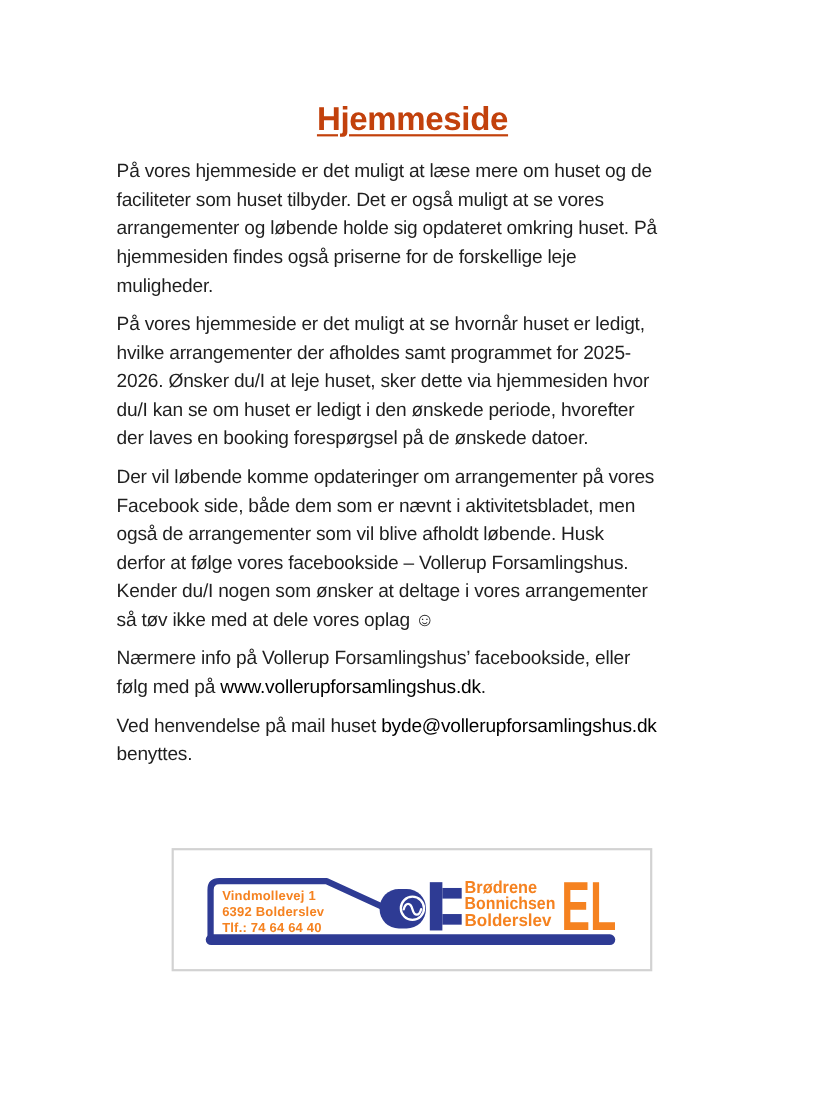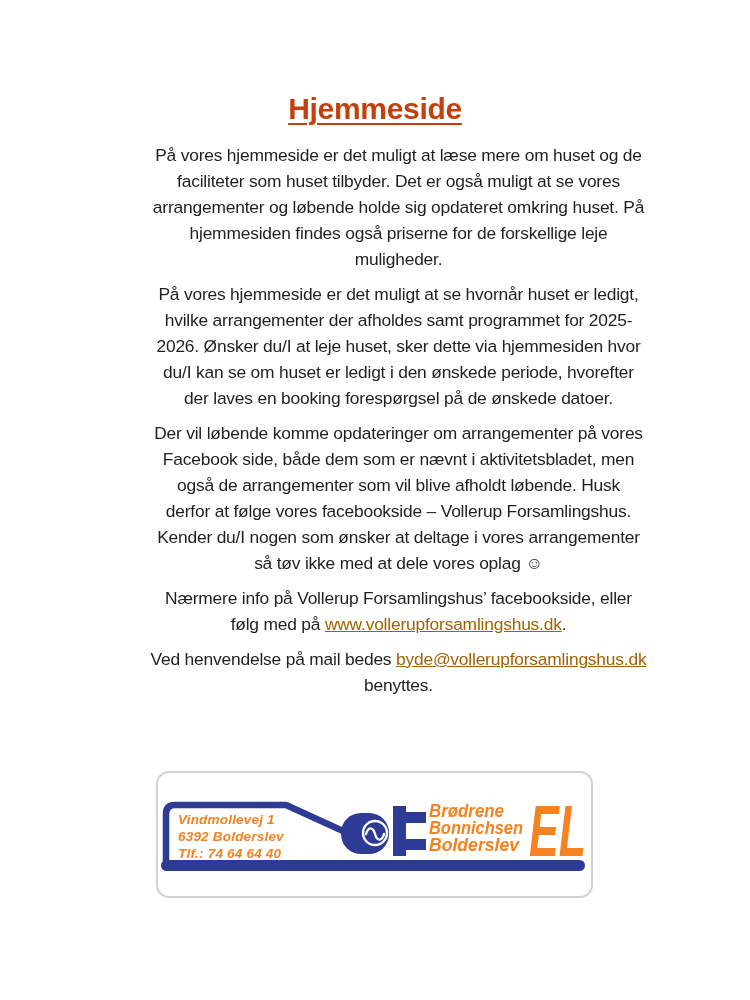--- a/index.html
+++ b/index.html
@@ -23,41 +23,38 @@
     text-decoration-thickness:2px;
     text-underline-offset:4px;
   }
   .content {
     margin:16px 0 0 106px;
     width:585px;
     font-size:17.4px;
     line-height:26px;
     letter-spacing:-0.2px;
     color:#1f1f1f;
-    text-align:center;
   }
   .content p {
     margin:0 0 9px 0;
     white-space:pre-line;
   }
   .content p.closing { margin:38px 0 0 0; }
   a.doc-link {
-    color:#a16207;
-    text-decoration:underline;
+    color:#000000;
     cursor:pointer;
   }
   .logo-box {
     position:absolute;
     left:156px; top:771px;
-    width:437px; height:127px;
+    width:437px; height:112px;
     box-sizing:border-box;
     background:#ffffff;
     border:2px solid #d2d2d2;
-    border-radius:13px;
-    font-style:italic;
+    border-radius:0;
   }
   .logo-box svg { display:block; width:100%; height:100%; }
   .logo-address {
     font-family:"Liberation Sans", sans-serif;
     font-weight:bold;
     font-size:13.5px;
     letter-spacing:0.2px;
   }
   .logo-company {
     font-family:"Liberation Sans", sans-serif;
@@ -89,21 +86,21 @@
 du/I kan se om huset er ledigt i den ønskede periode, hvorefter
 der laves en booking forespørgsel på de ønskede datoer.</p>
     <p>Der vil løbende komme opdateringer om arrangementer på vores
 Facebook side, både dem som er nævnt i aktivitetsbladet, men
 også de arrangementer som vil blive afholdt løbende. Husk
 derfor at følge vores facebookside – Vollerup Forsamlingshus.
 Kender du/I nogen som ønsker at deltage i vores arrangementer
 så tøv ikke med at dele vores oplag ☺</p>
     <p><span>Nærmere info på Vollerup Forsamlingshus’ facebookside, eller
 følg med på </span><a class="doc-link">www.vollerupforsamlingshus.dk</a><span>.</span></p>
-    <p><span>Ved henvendelse på mail bedes </span><a class="doc-link">byde@vollerupforsamlingshus.dk</a><span>
+    <p><span>Ved henvendelse på mail huset </span><a class="doc-link">byde@vollerupforsamlingshus.dk</a><span>
 benyttes.</span></p>
   </div>
 
   <div class="logo-box">
     <svg viewBox="0 0 433 123" preserveAspectRatio="xMidYMid meet">
 
       <rect x="3" y="87" width="424" height="11" rx="5.5" fill="#2e3b94"></rect>
 
       <path d="M 8,90 L 8,41 Q 8,32 17,32 L 128,32 L 185,58 L 198,58" fill="none" stroke="#2e3b94" stroke-width="6.5" stroke-linejoin="round"></path>
 

